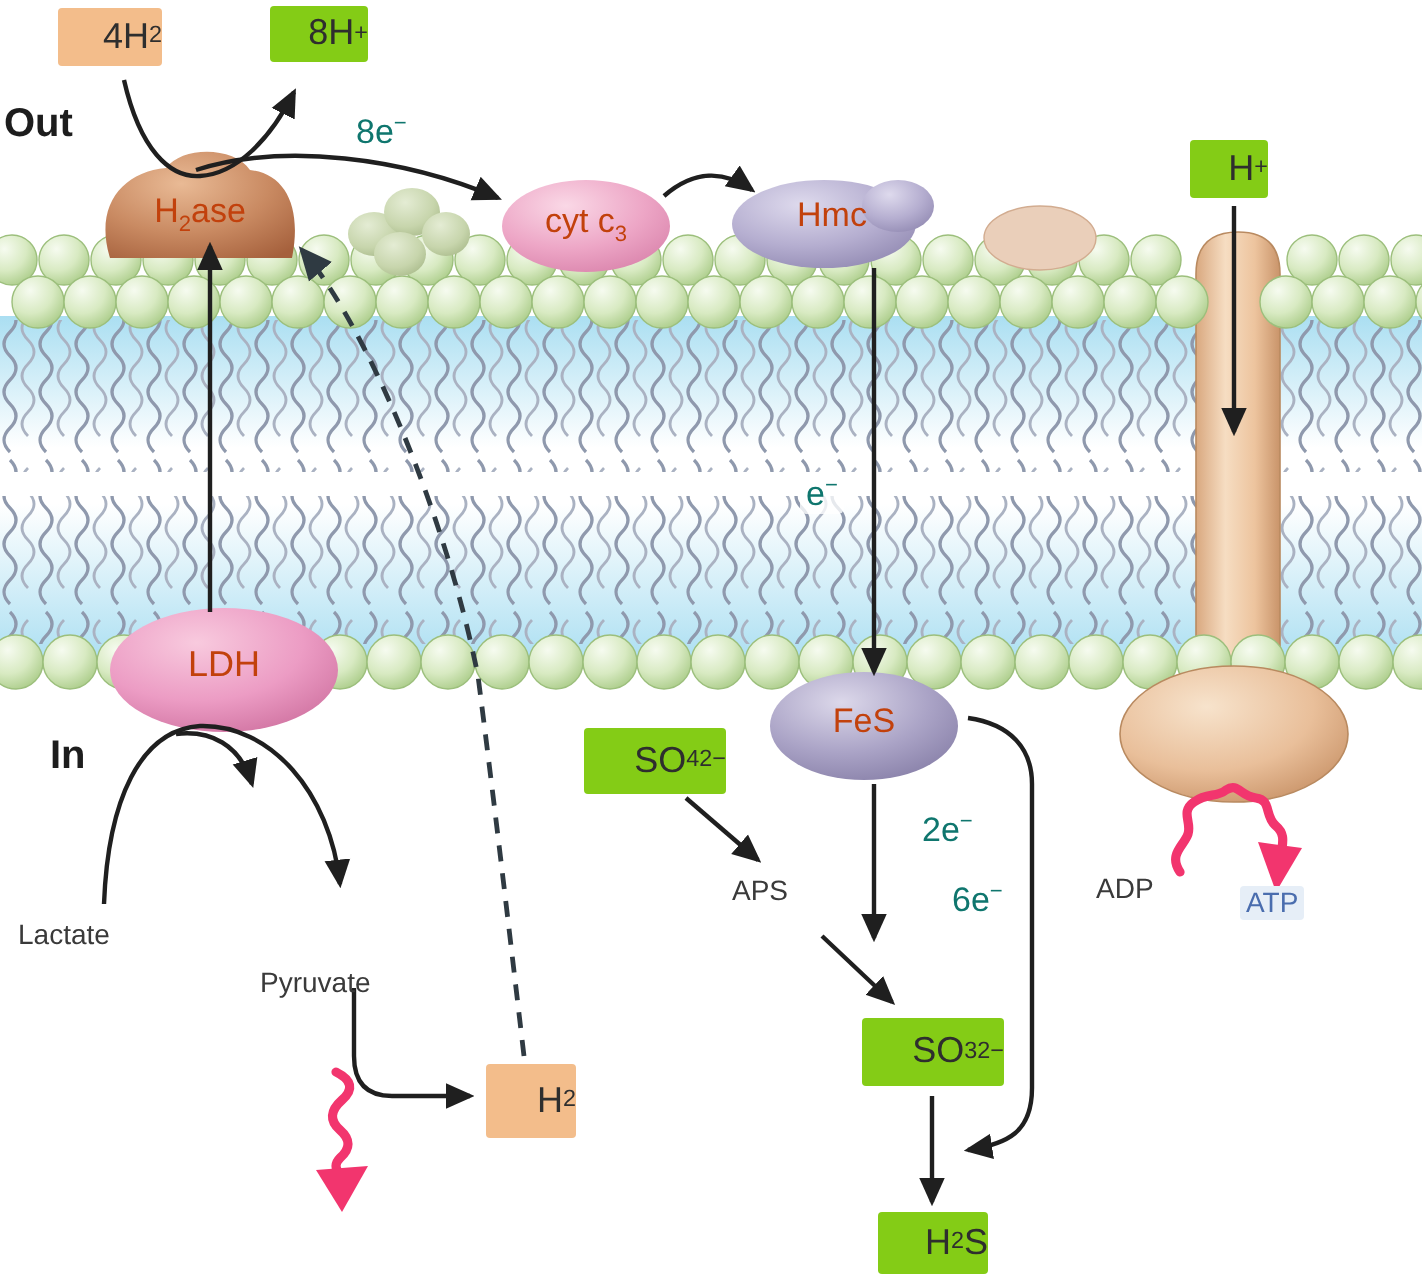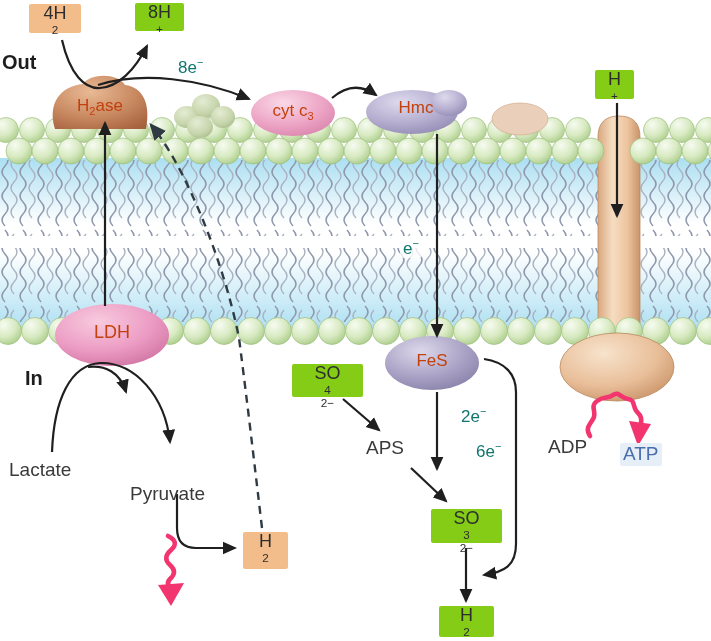--- a/index.html
+++ b/index.html
@@ -7,29 +7,29 @@
     position:relative;width:711px;height:641px;background:#ffffff;overflow:hidden;
     font-family:"Liberation Sans", sans-serif;
   }
   .stage svg{position:absolute;left:0;top:0;}
   .lbl{
     position:absolute;color:#0f766e;font-size:17px;line-height:1.1;white-space:nowrap;
   }
   .lbl sub,.lbl sup{font-size:0.65em;}
   .bold{font-weight:bold;color:#1d1d1d;font-size:20px;}
   .box{
-    display:flex;align-items:center;justify-content:flex-start;
-    border-radius:2px;font-size:18px;color:#2e2e2e;flex-direction:column;
+    display:flex;align-items:center;justify-content:flex-end;
+    border-radius:2px;font-size:18px;color:#2e2e2e;
   }
   .orange{background:#f3bd8b;}
   .yellow{background:#84cc16;}
   .center{text-align:center;display:block;}
   .protein-label{color:#c2410c;}
   .halo{background:rgba(255,255,255,0.78);padding:0 3px;border-radius:3px;}
-  .mol{font-size:19px;color:#3a3a3a;}
+  .mol{font-size:14px;color:#3a3a3a;}
   .atp-blue{color:#4a6dae;background:#e6eef7;padding:1px 3px;border-radius:2px;}
 </style>
 </head>
 <body>
 
 <div class="stage">
 
   <svg width="711" height="641" viewBox="0 0 711 641">
     <defs>
       <radialGradient id="headG" cx="35%" cy="28%" r="80%">

